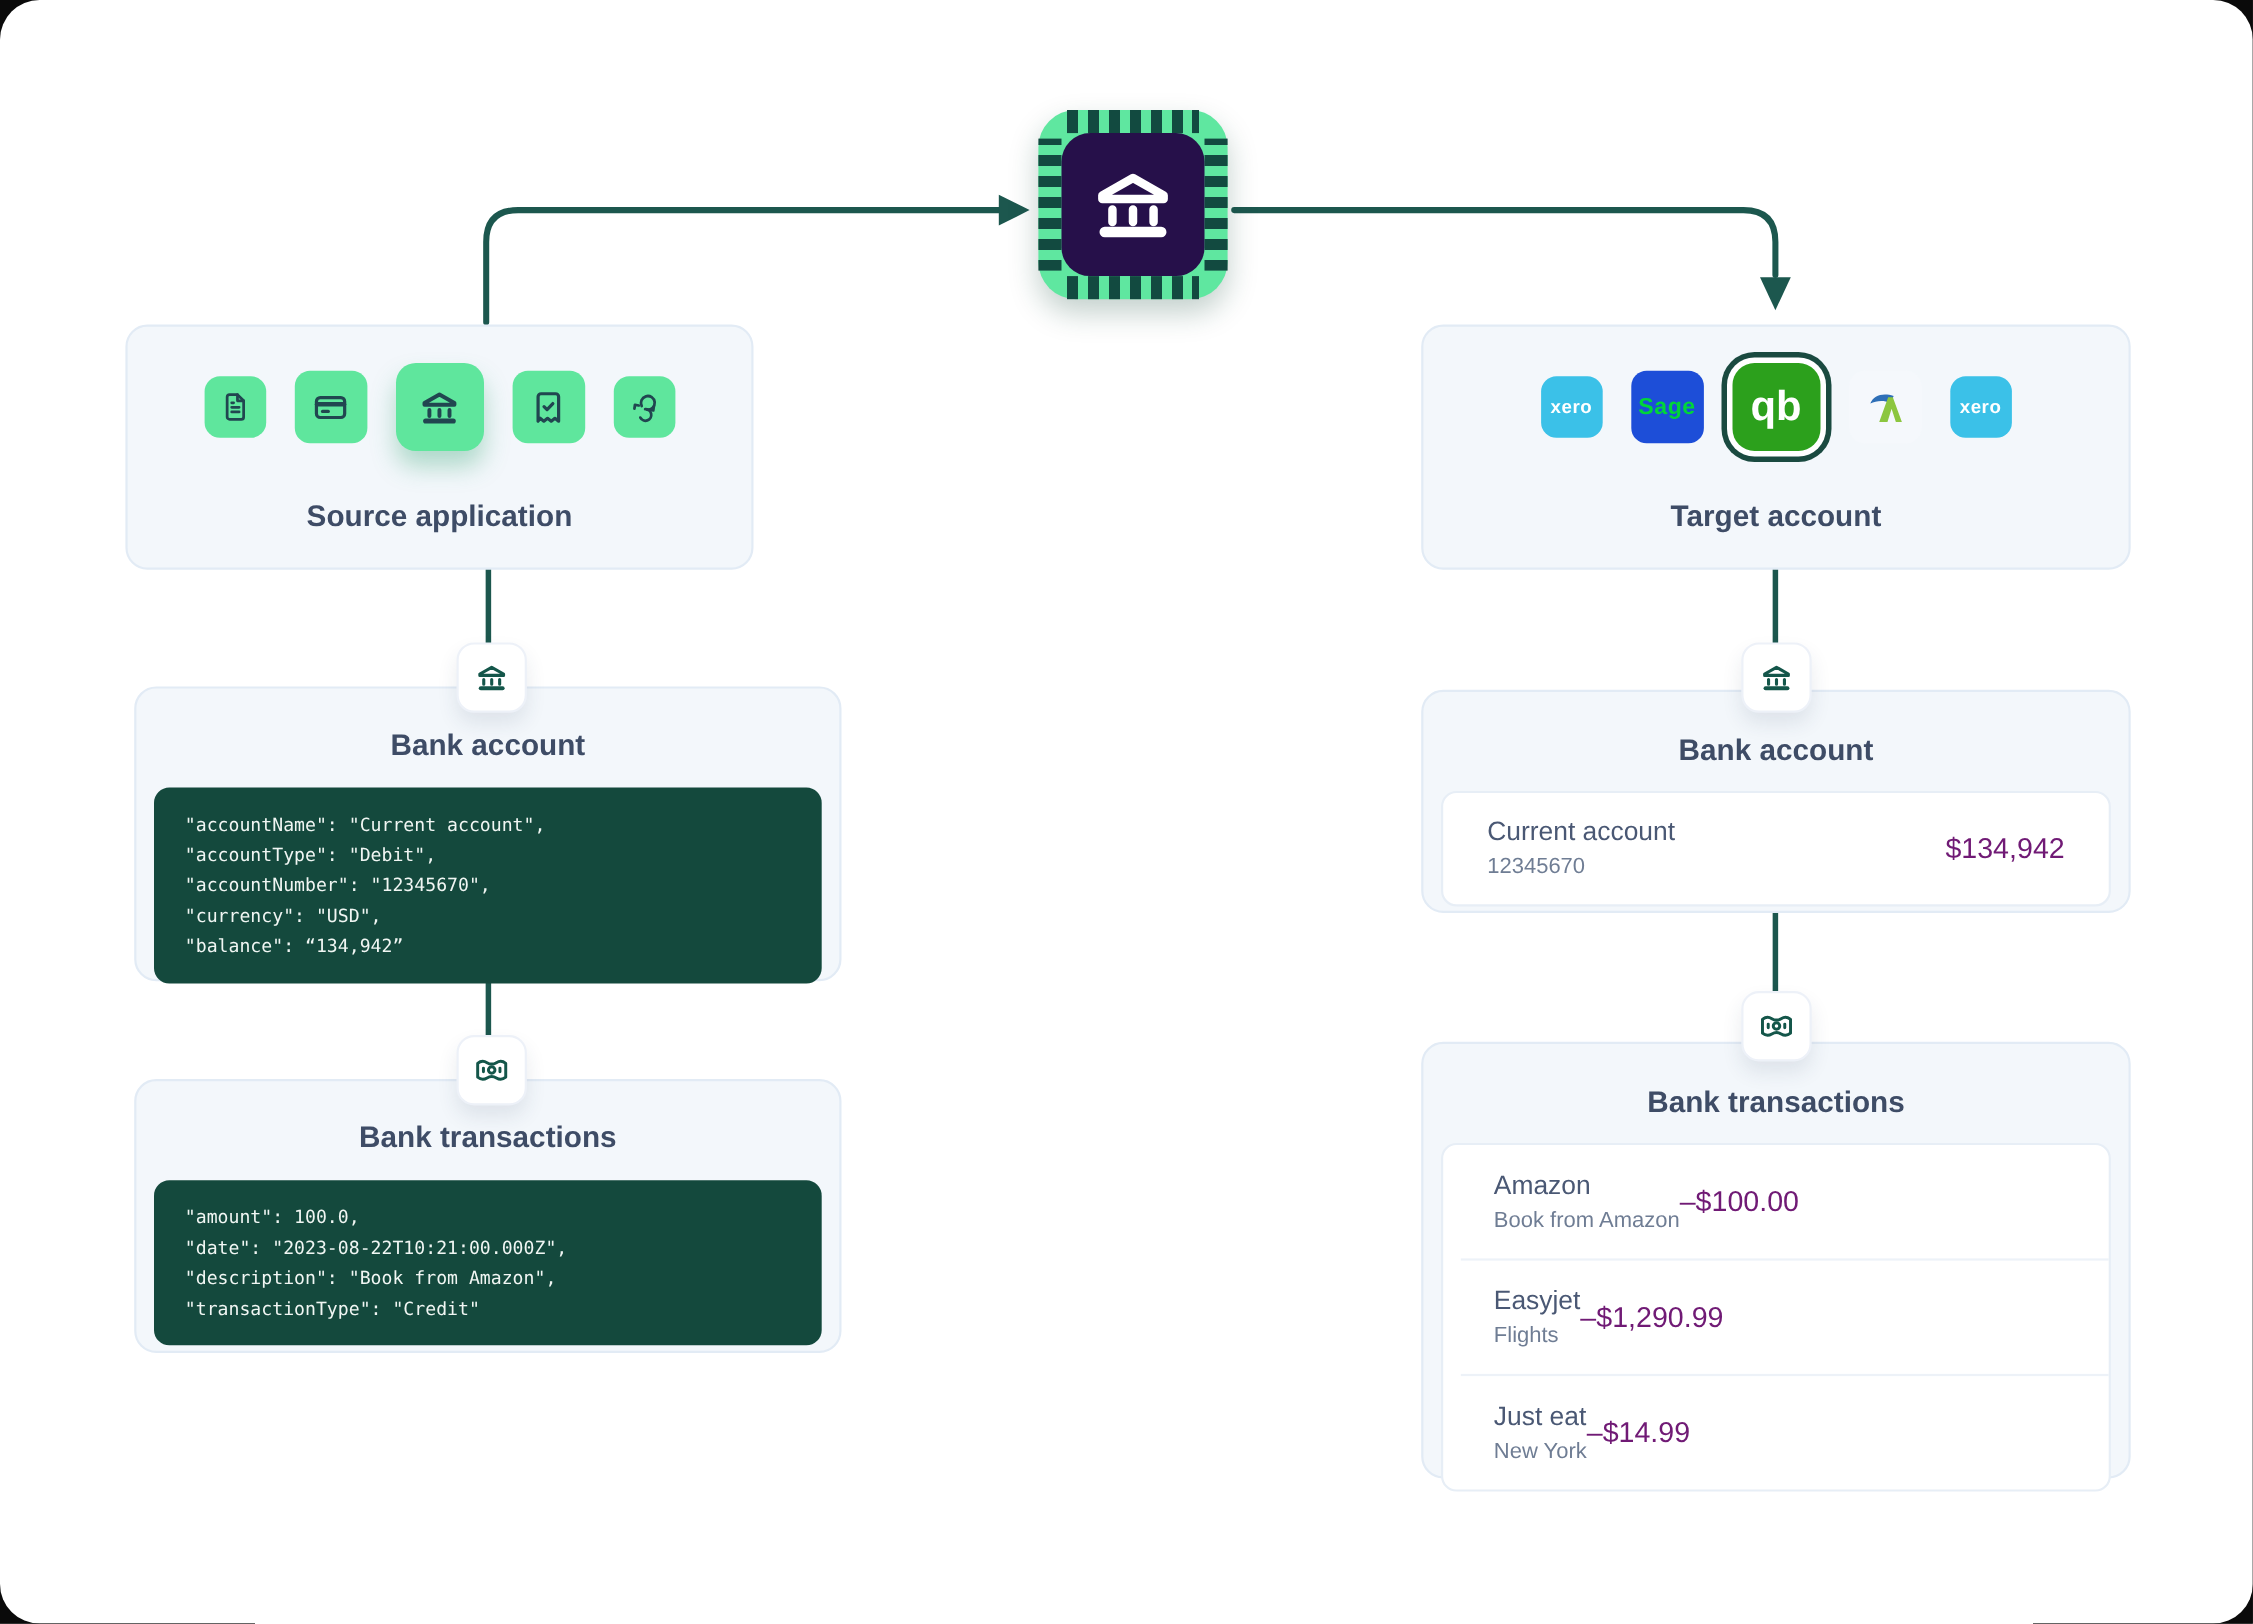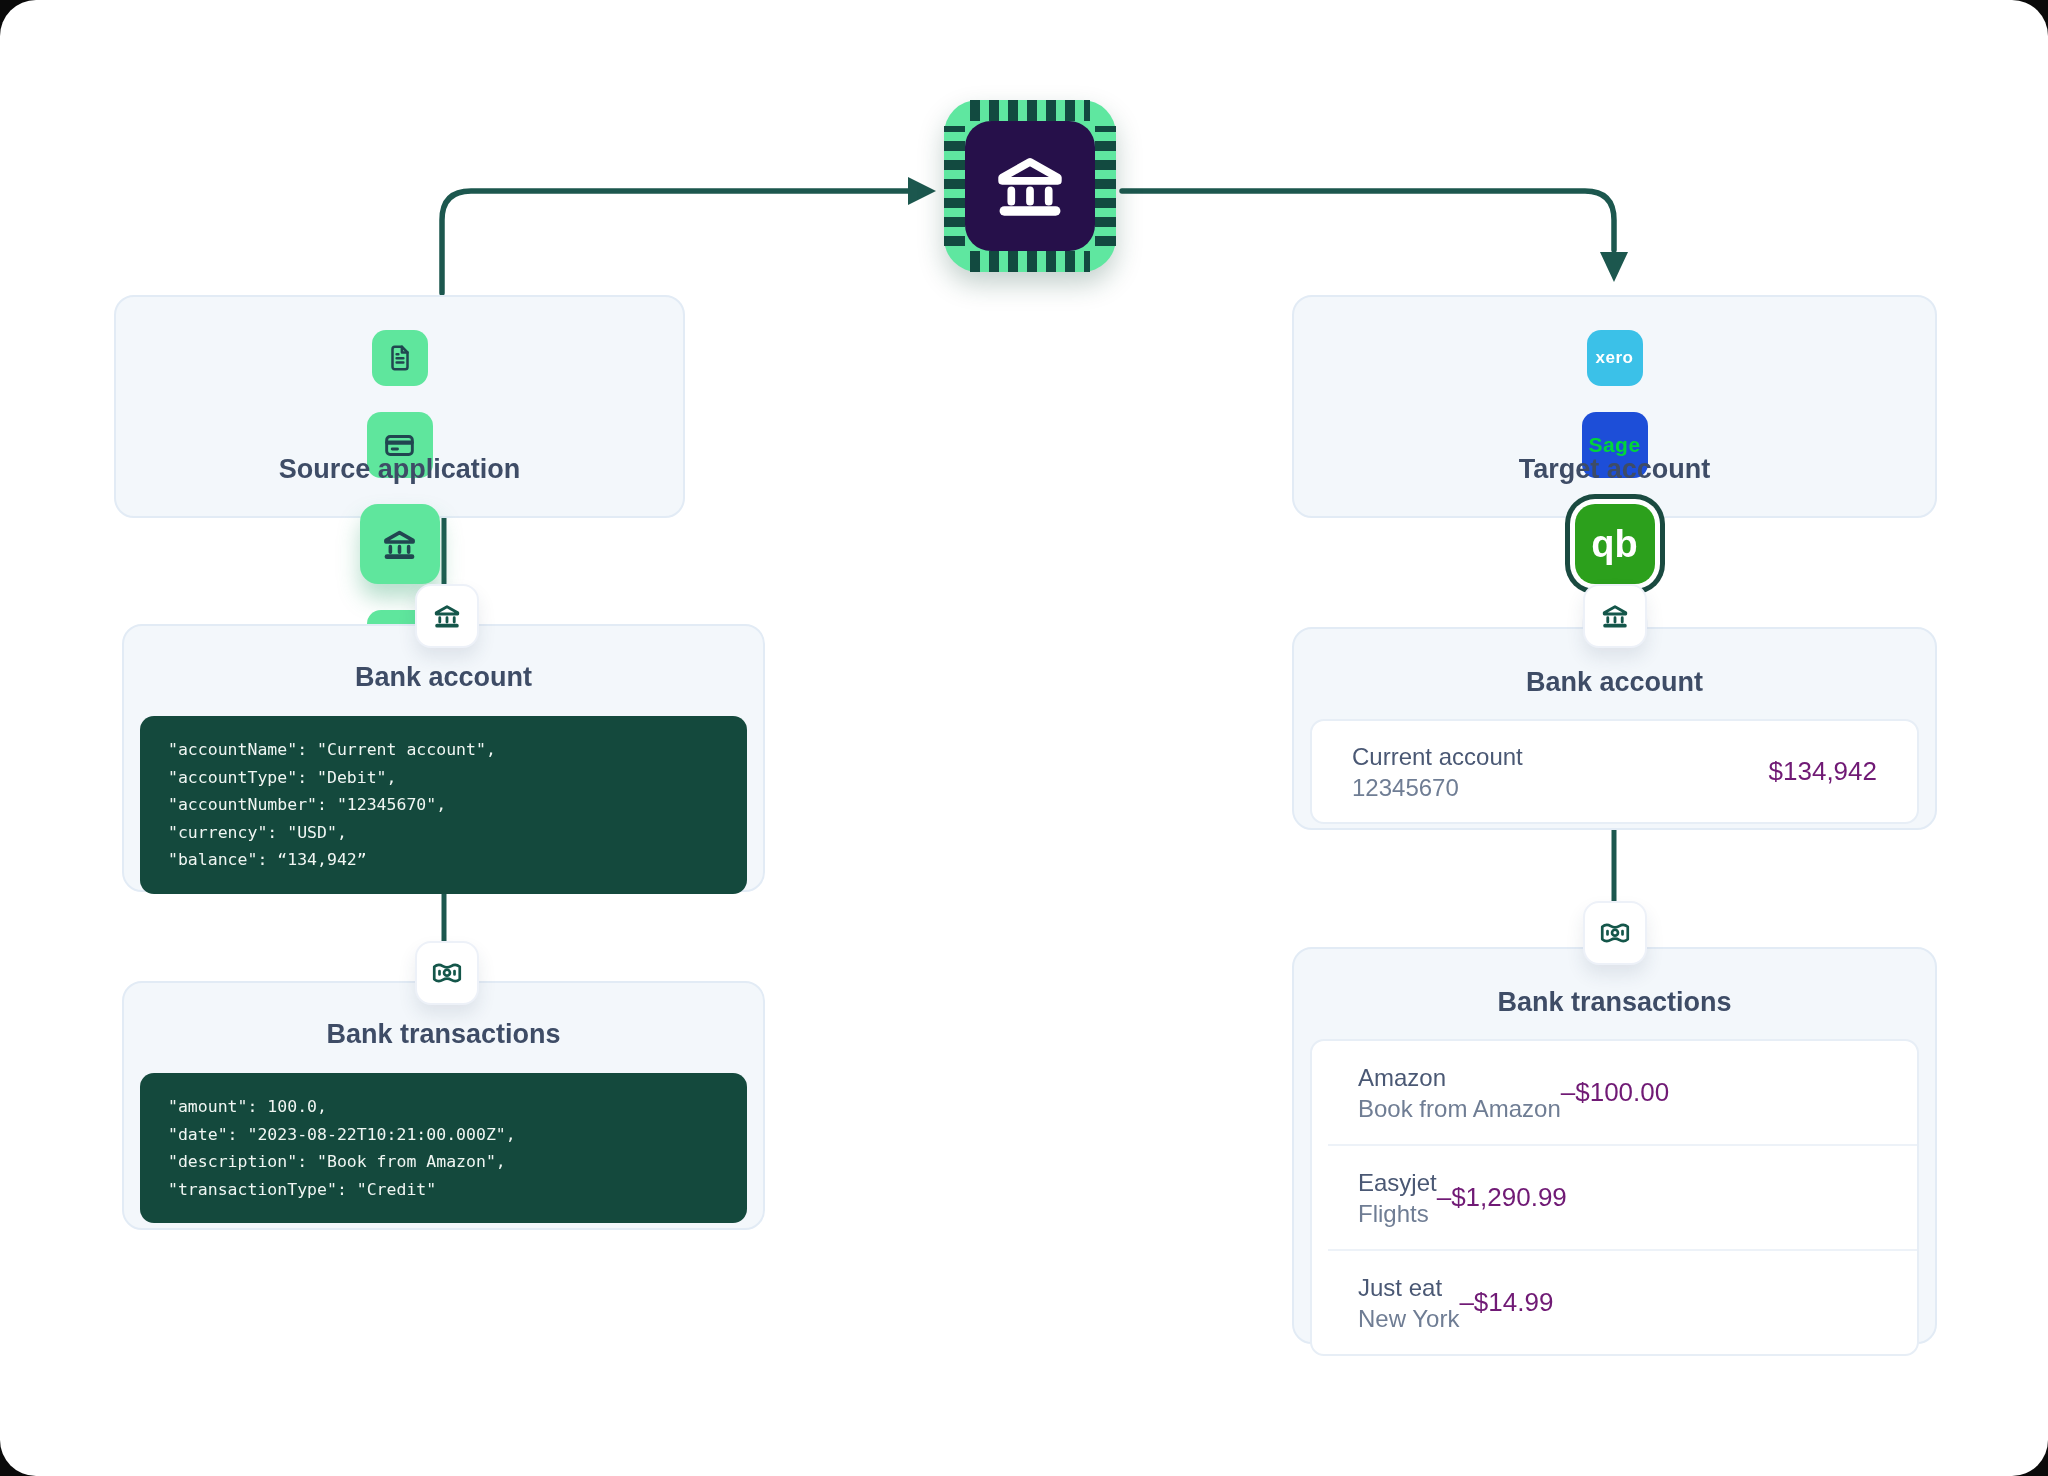--- a/index.html
+++ b/index.html
@@ -6,21 +6,21 @@
   body{font-family:"Liberation Sans","DejaVu Sans",sans-serif;}
   #canvas{position:relative;width:2048px;height:1476px;background:#ffffff;border-radius:36px;overflow:hidden;margin:0 auto;}
   svg.connectors{position:absolute;inset:0;pointer-events:none;}
 
   
   .card{position:absolute;background:#F3F7FB;border:2px solid #E2EBF5;border-radius:20px;box-sizing:border-box;}
   .card h2{margin:0;text-align:center;font-size:27px;font-weight:700;color:#3E4C66;line-height:34px;}
 
   
   .appcard{display:flex;flex-direction:column;align-items:center;padding-top:33px;}
-  .tile-row{display:flex;align-items:center;gap:26px;height:80px;flex-direction:column;}
+  .tile-row{display:flex;align-items:center;gap:26px;height:80px;}
   .tile{background:#5FE69D;border-radius:14px;display:flex;align-items:center;justify-content:center;flex:0 0 auto;}
   .tile.s{width:56px;height:56px;}
   .tile.m{width:66px;height:66px;}
   .tile.l{width:80px;height:80px;border-radius:18px;box-shadow:0 14px 22px rgba(46,160,110,.35);}
   .tile svg{stroke:#214650;fill:none;stroke-width:2;stroke-linecap:round;stroke-linejoin:round;}
   .tile.s svg{width:30px;height:30px;}
   .tile.m svg{width:35px;height:35px;}
   .tile.l svg{width:43px;height:43px;}
   .appcard h2{margin-top:42px;}
 
@@ -41,21 +41,21 @@
   
   .codecard{padding:34px 16px 16px 16px;}
   .codeblock{margin-top:22px;background:#14493D;border-radius:14px;padding:20px 28px;}
   .codeblock .line{font-family:"DejaVu Sans Mono","Liberation Mono",monospace;font-size:16.5px;line-height:27.5px;color:#F0F6F3;white-space:pre;}
 
   
   .detailcard{padding:36px 16px 16px 16px;}
   .innerbox{margin-top:20px;background:#ffffff;border:2px solid #E7EEF6;border-radius:14px;}
   .acct-row{display:flex;align-items:center;justify-content:space-between;padding:21px 40px;}
   .acct-name,.tx-name{font-size:24px;font-weight:500;color:#4A5874;line-height:30px;}
-  .acct-num,.tx-desc{font-size:24px;font-weight:400;color:#6F7D94;line-height:26px;margin-top:3px;}
+  .acct-num,.tx-desc{font-size:20px;font-weight:400;color:#6F7D94;line-height:26px;margin-top:3px;}
   .amount{font-size:26px;font-weight:400;color:#701a75;}
   .tx-row{display:flex;align-items:center;justify-content:flex-start;padding:22px 30px;margin-left:16px;}
   .tx-row + .tx-row{border-top:2px solid #EDF2F8;}
 
   
   .chip{position:absolute;left:944px;top:100px;width:172px;height:172px;background:#5FE7A0;border-radius:34px;
         box-shadow:0 12px 26px rgba(20,70,55,.25);}
   .pins{position:absolute;}
   .pins-top{top:0;left:15%;width:70%;height:21px;background:repeating-linear-gradient(90deg,#124A40 0 10px,transparent 10px 19px);}
   .pins-bottom{bottom:0;left:15%;width:70%;height:21px;background:repeating-linear-gradient(90deg,#124A40 0 10px,transparent 10px 19px);}

